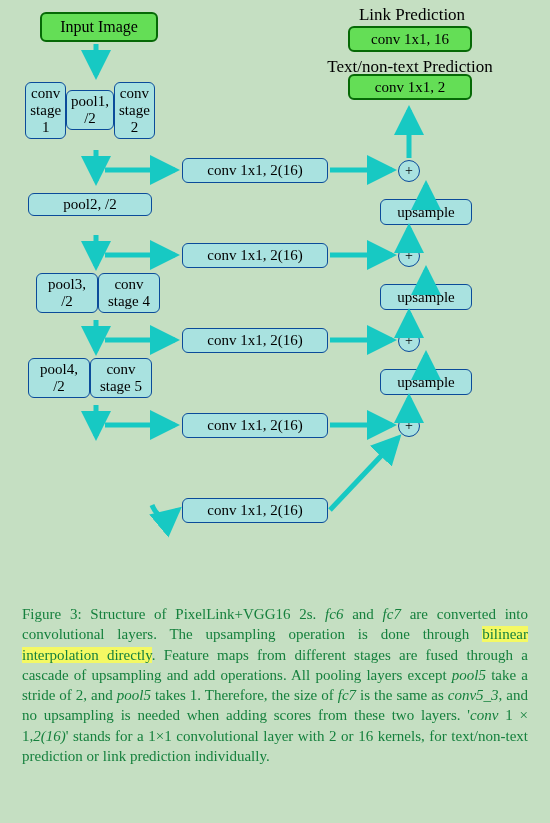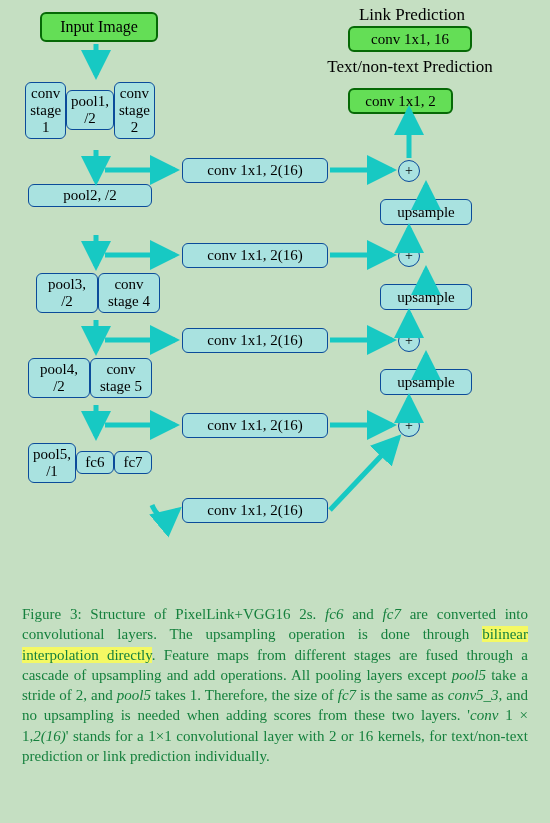--- a/index.html
+++ b/index.html
@@ -77,42 +77,37 @@
 </head>
 <body>
 
 <div class="canvas">
 
   <div class="box green" style="left:40px; top:12px; width:118px; height:30px; font-size:16px;">Input Image</div>
 
   <div class="label" style="left:312px; top:5px; width:200px;">Link Prediction</div>
   <div class="box green" style="left:348px; top:26px; width:124px; height:26px;">conv 1x1, 16</div>
   <div class="label" style="left:285px; top:57px; width:250px;">Text/non-text Prediction</div>
-  <div class="box green" style="left:348px; top:88px; width:105px; height:26px;">conv 1x1, 2</div>
+  <div class="box green" style="left:348px; top:74px; width:124px; height:26px;">conv 1x1, 2</div>
 
   <div class="box stack" style="left:28px; top:82px; width:124px;">
     <div class="row">conv stage 1</div>
     <div class="row">pool1, /2</div>
     <div class="row">conv stage 2</div>
   </div>
-  <div class="box stack" style="left:28px; top:184px; width:124px;">
+  <div class="box stack" style="left:28px; top:193px; width:124px;">
     <div class="row">pool2, /2</div>
   </div>
   <div class="box stack" style="left:36px; top:273px; width:124px;">
     <div class="row">pool3, /2</div>
     <div class="row">conv stage 4</div>
   </div>
   <div class="box stack" style="left:28px; top:358px; width:124px;justify-content:center;">
     <div class="row">pool4, /2</div>
     <div class="row">conv stage 5</div>
-  </div>
-  <div class="box stack" style="left:28px; top:443px; width:124px;">
-    <div class="row">pool5, /1</div>
-    <div class="row">fc6</div>
-    <div class="row">fc7</div>
   </div>
 
   <div class="box" style="left:182px; top:158px; width:146px; height:25px;">conv 1x1, 2(16)</div>
   <div class="box" style="left:182px; top:243px; width:146px; height:25px;">conv 1x1, 2(16)</div>
   <div class="box" style="left:182px; top:328px; width:146px; height:25px;">conv 1x1, 2(16)</div>
   <div class="box" style="left:182px; top:413px; width:146px; height:25px;">conv 1x1, 2(16)</div>
   <div class="box" style="left:182px; top:498px; width:146px; height:25px;">conv 1x1, 2(16)</div>
 
   <div class="plus" style="left:398px; top:160px;">+</div>
   <div class="plus" style="left:398px; top:245px;">+</div>

